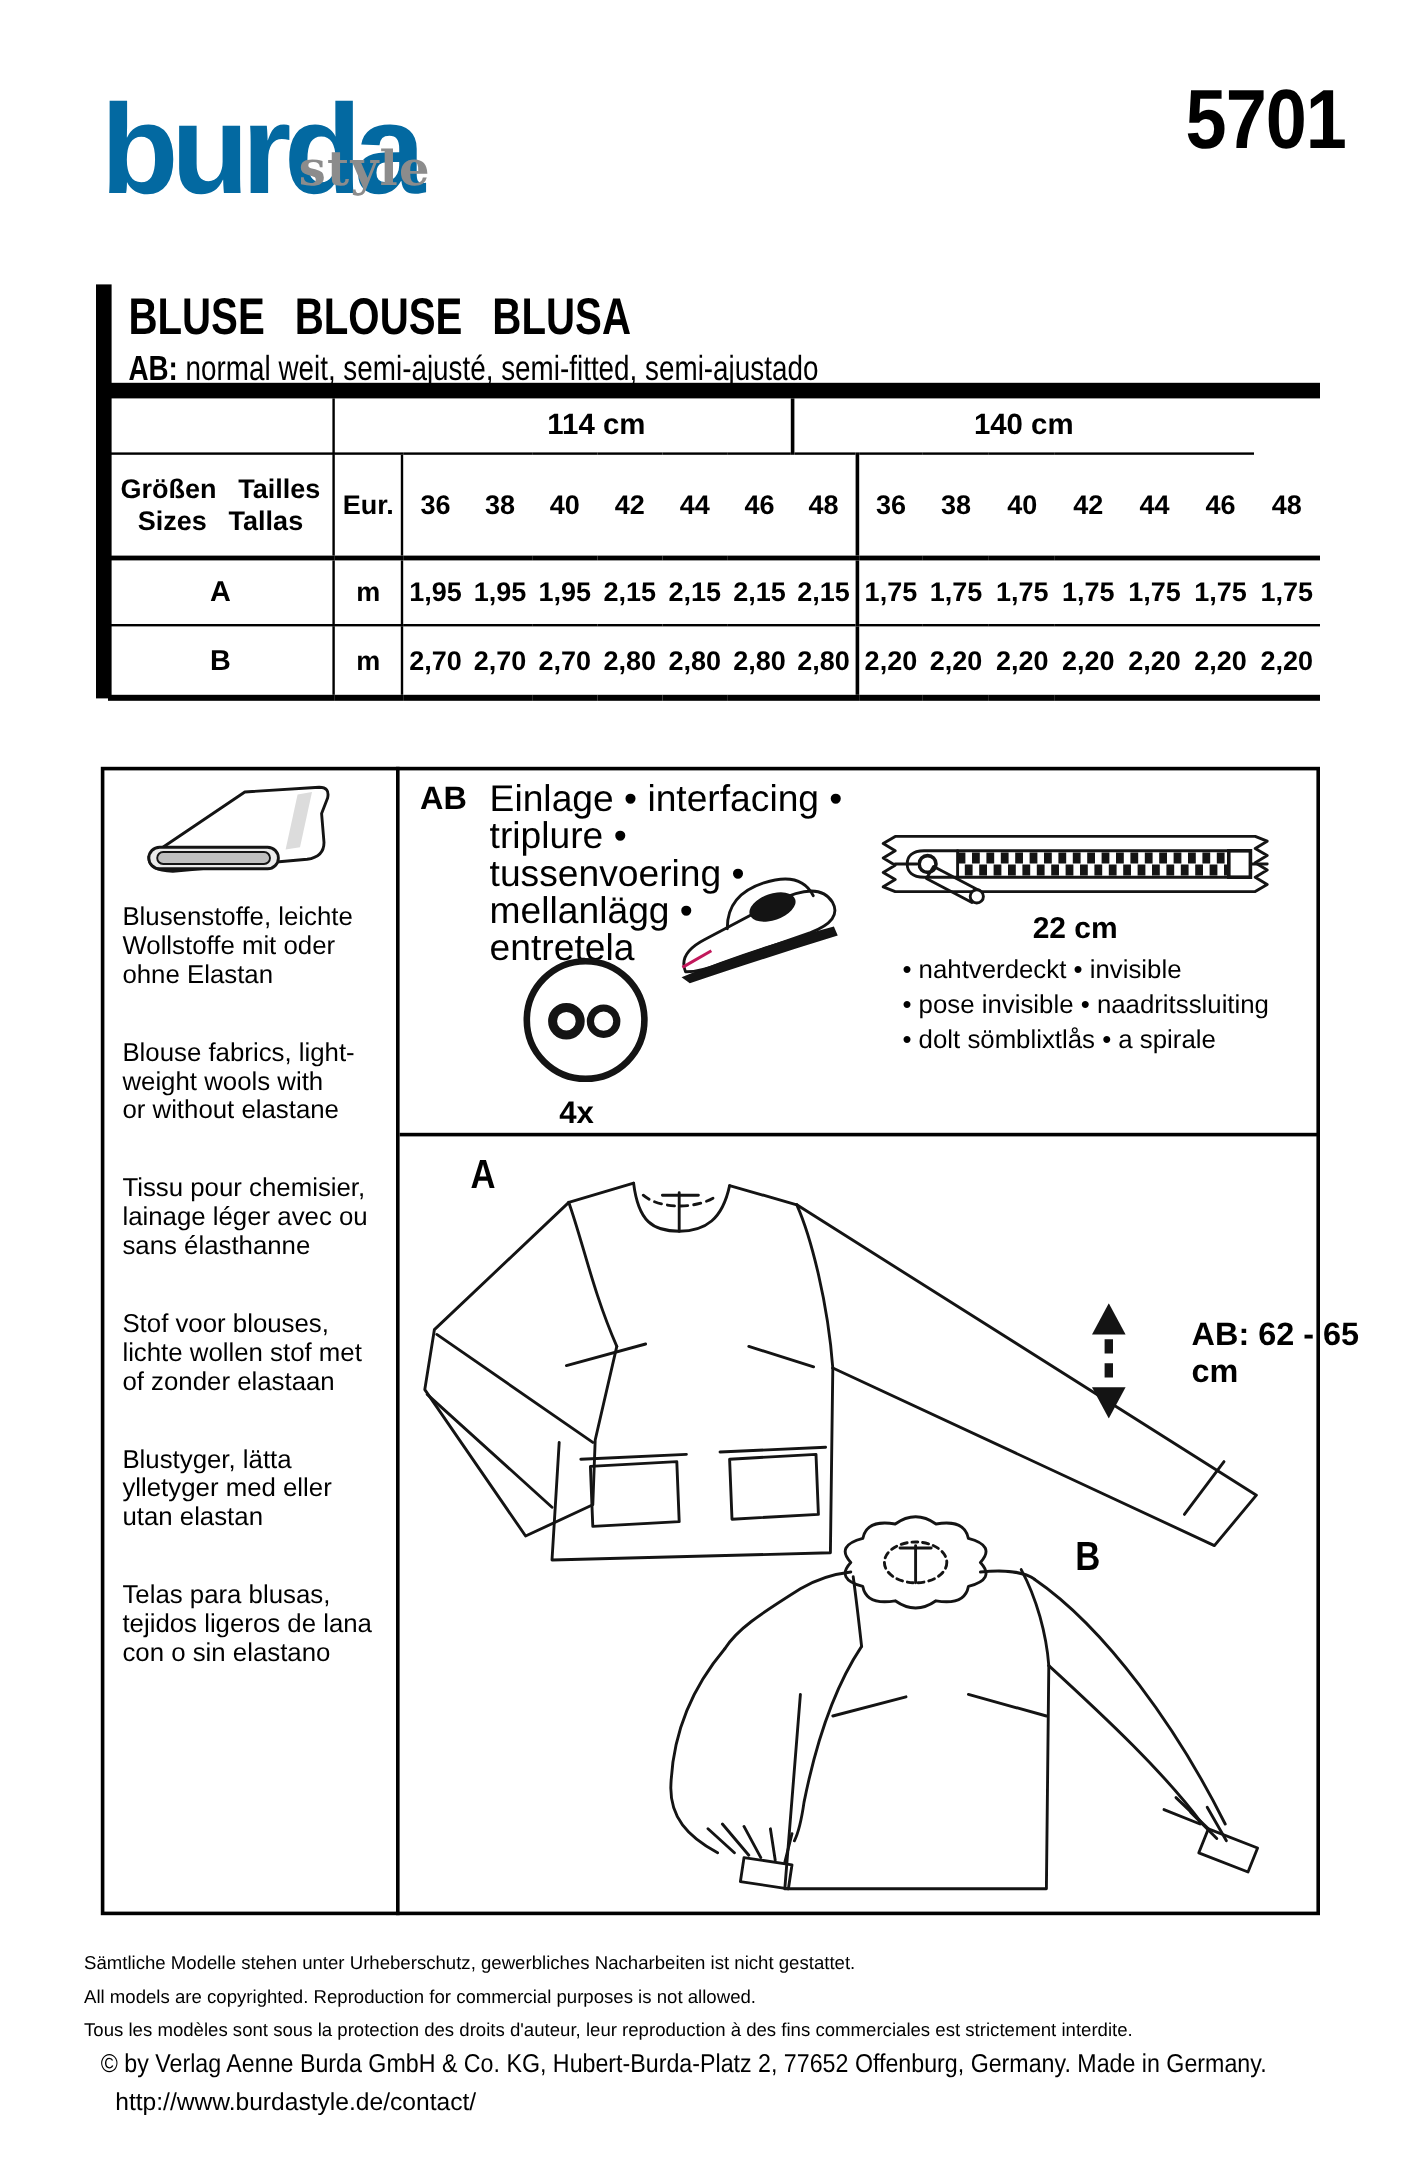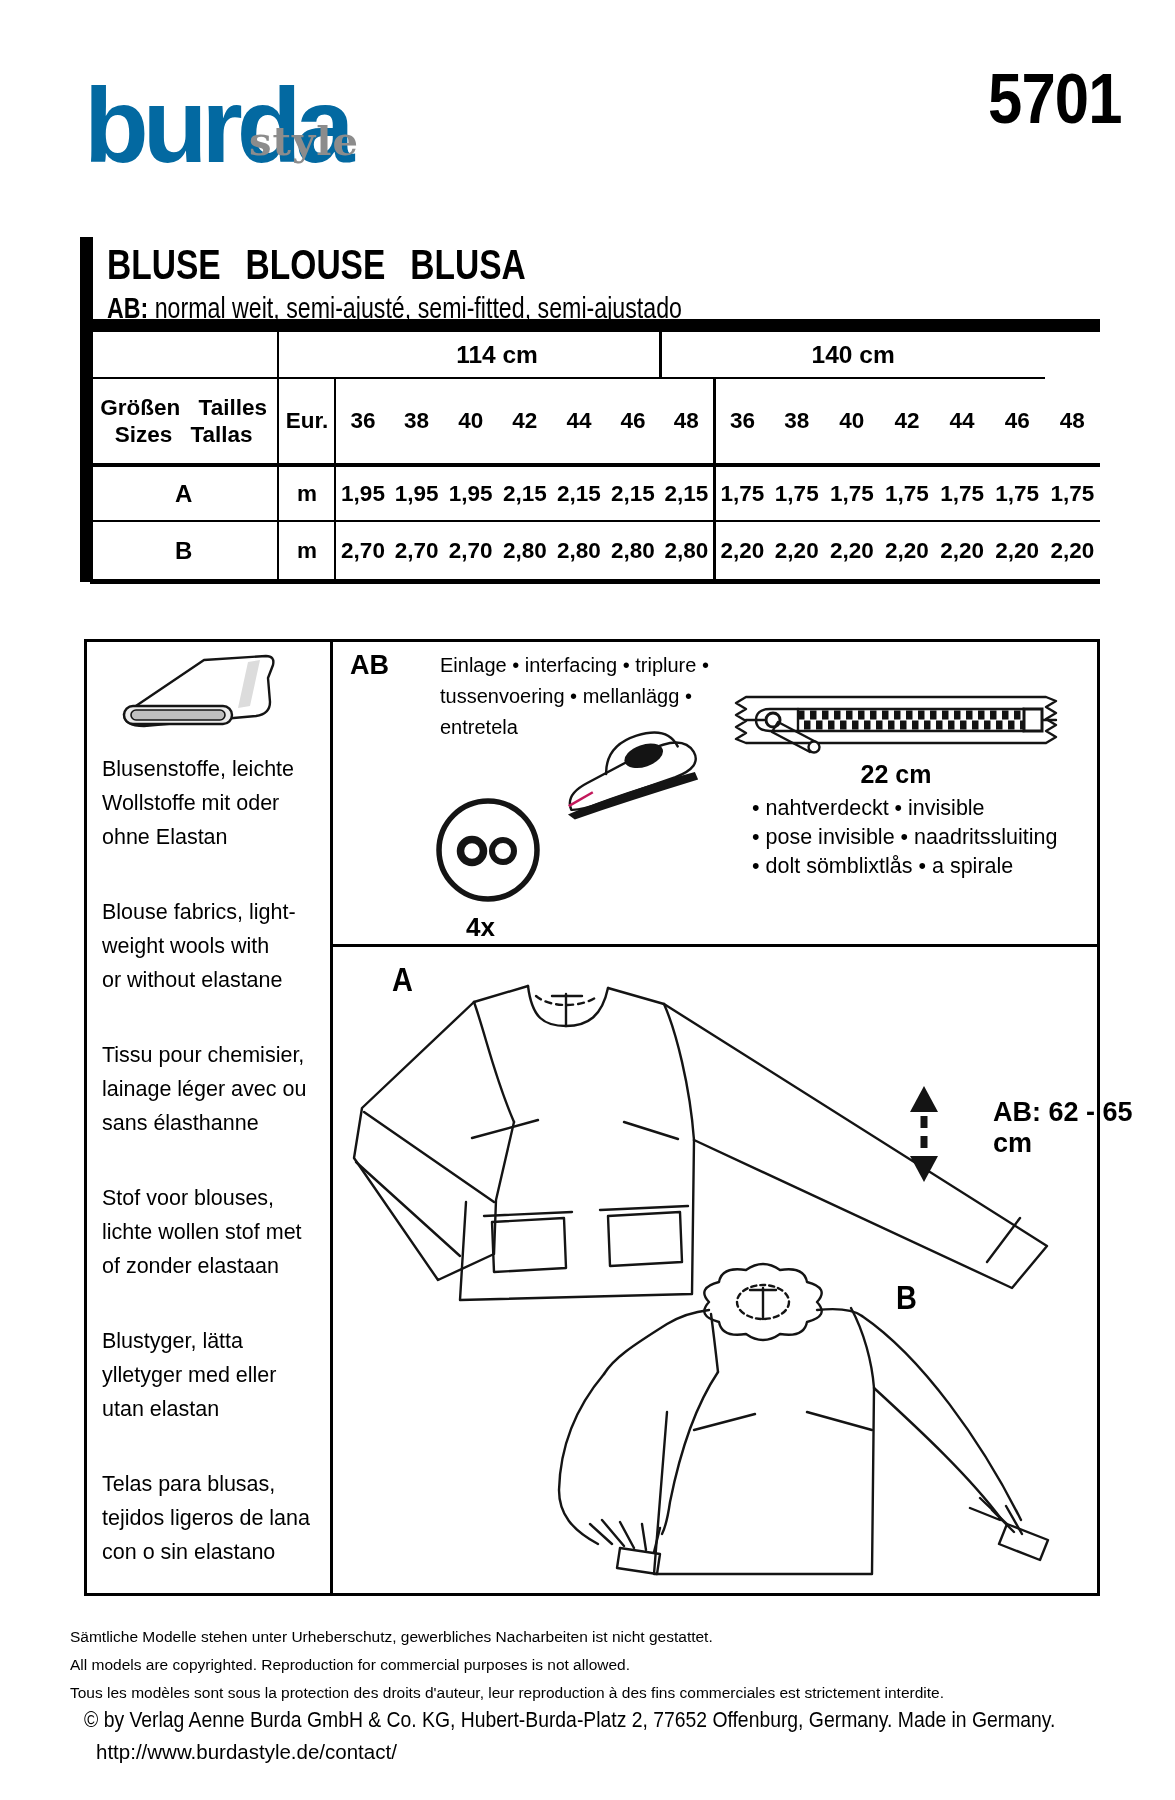--- a/index.html
+++ b/index.html
@@ -45,27 +45,27 @@
   .g140s { border-left:3px solid #000; }
 
   
   .main-box { left:84px; top:639px; width:1016px; height:957px;
     border:3px solid #000; box-sizing:border-box; }
   .col-divider { left:330px; top:639px; width:3px; height:957px; background:#000; }
   .row-divider { left:333px; top:944px; width:767px; height:3px; background:#000; }
 
   
   .fabric-icon { left:100px; top:650px; }
-  .fabric-texts { left:102px; top:752px; width:224px; font-size:21.5px; line-height:34px; }
+  .fabric-texts { left:102px; top:752px; width:224px; font-size:21.5px; line-height:24px; }
   .fabric-texts p { margin:0 0 41px 0; white-space:pre-line; }
 
   
   .ab-label { left:350px; top:650px; font-size:27px; font-weight:bold; }
-  .interfacing { left:408px; top:650px; width:340px; font-size:20px;
-    line-height:31px; white-space:pre-line;margin-left:32px; }
+  .interfacing { left:408px; top:650px; width:340px; font-size:31px;
+    line-height:31px; white-space:pre-line; }
   .button-svg { left:432px; top:794px; }
   .button-count { left:466px; top:912px; font-size:26px; font-weight:bold; }
   .iron-svg { left:556px; top:724px; }
   .zipper-svg { left:724px; top:684px; }
   .zip-length { left:724px; top:760px; width:344px; text-align:center;
     font-size:25px; font-weight:bold; }
   .zip-feats { left:752px; top:794px; margin:0; padding:0; list-style:none;
     font-size:21.5px; line-height:29px; }
   .zip-feats li::before { content:"• "; }
 

